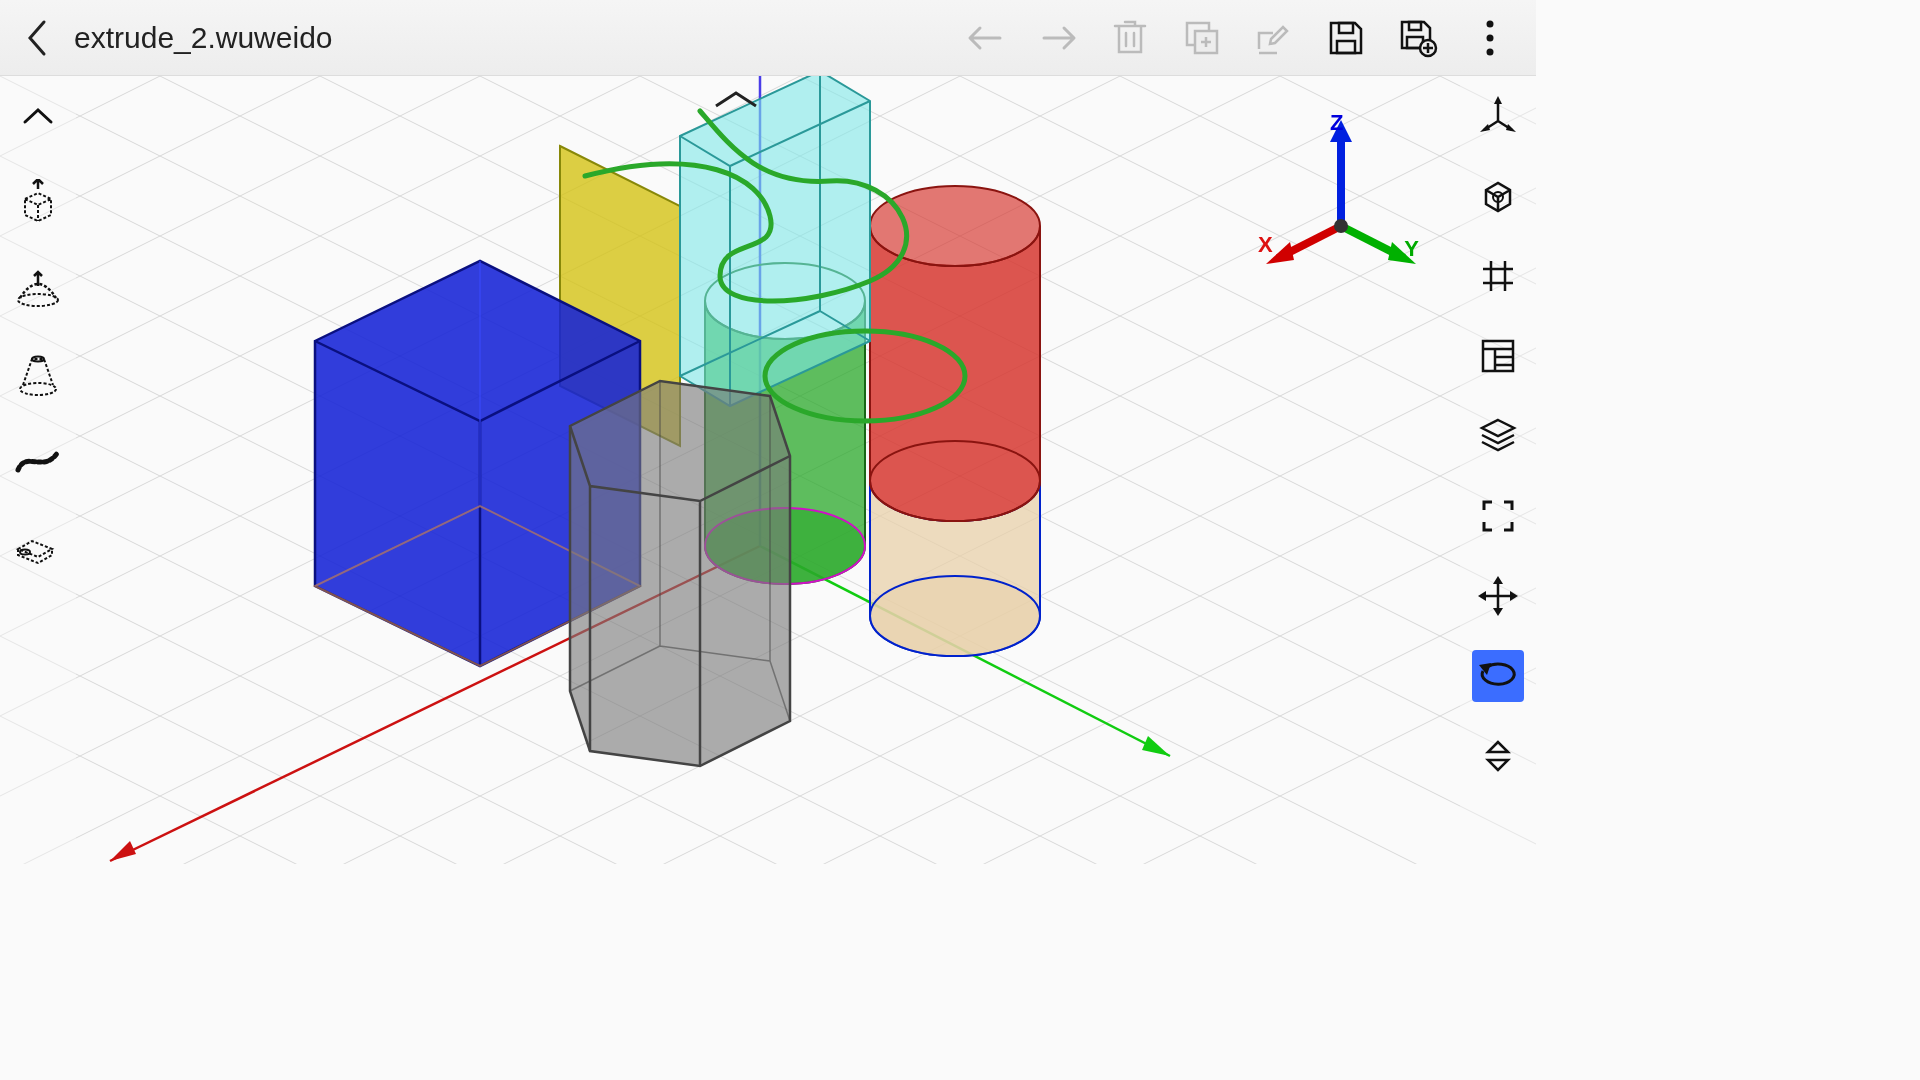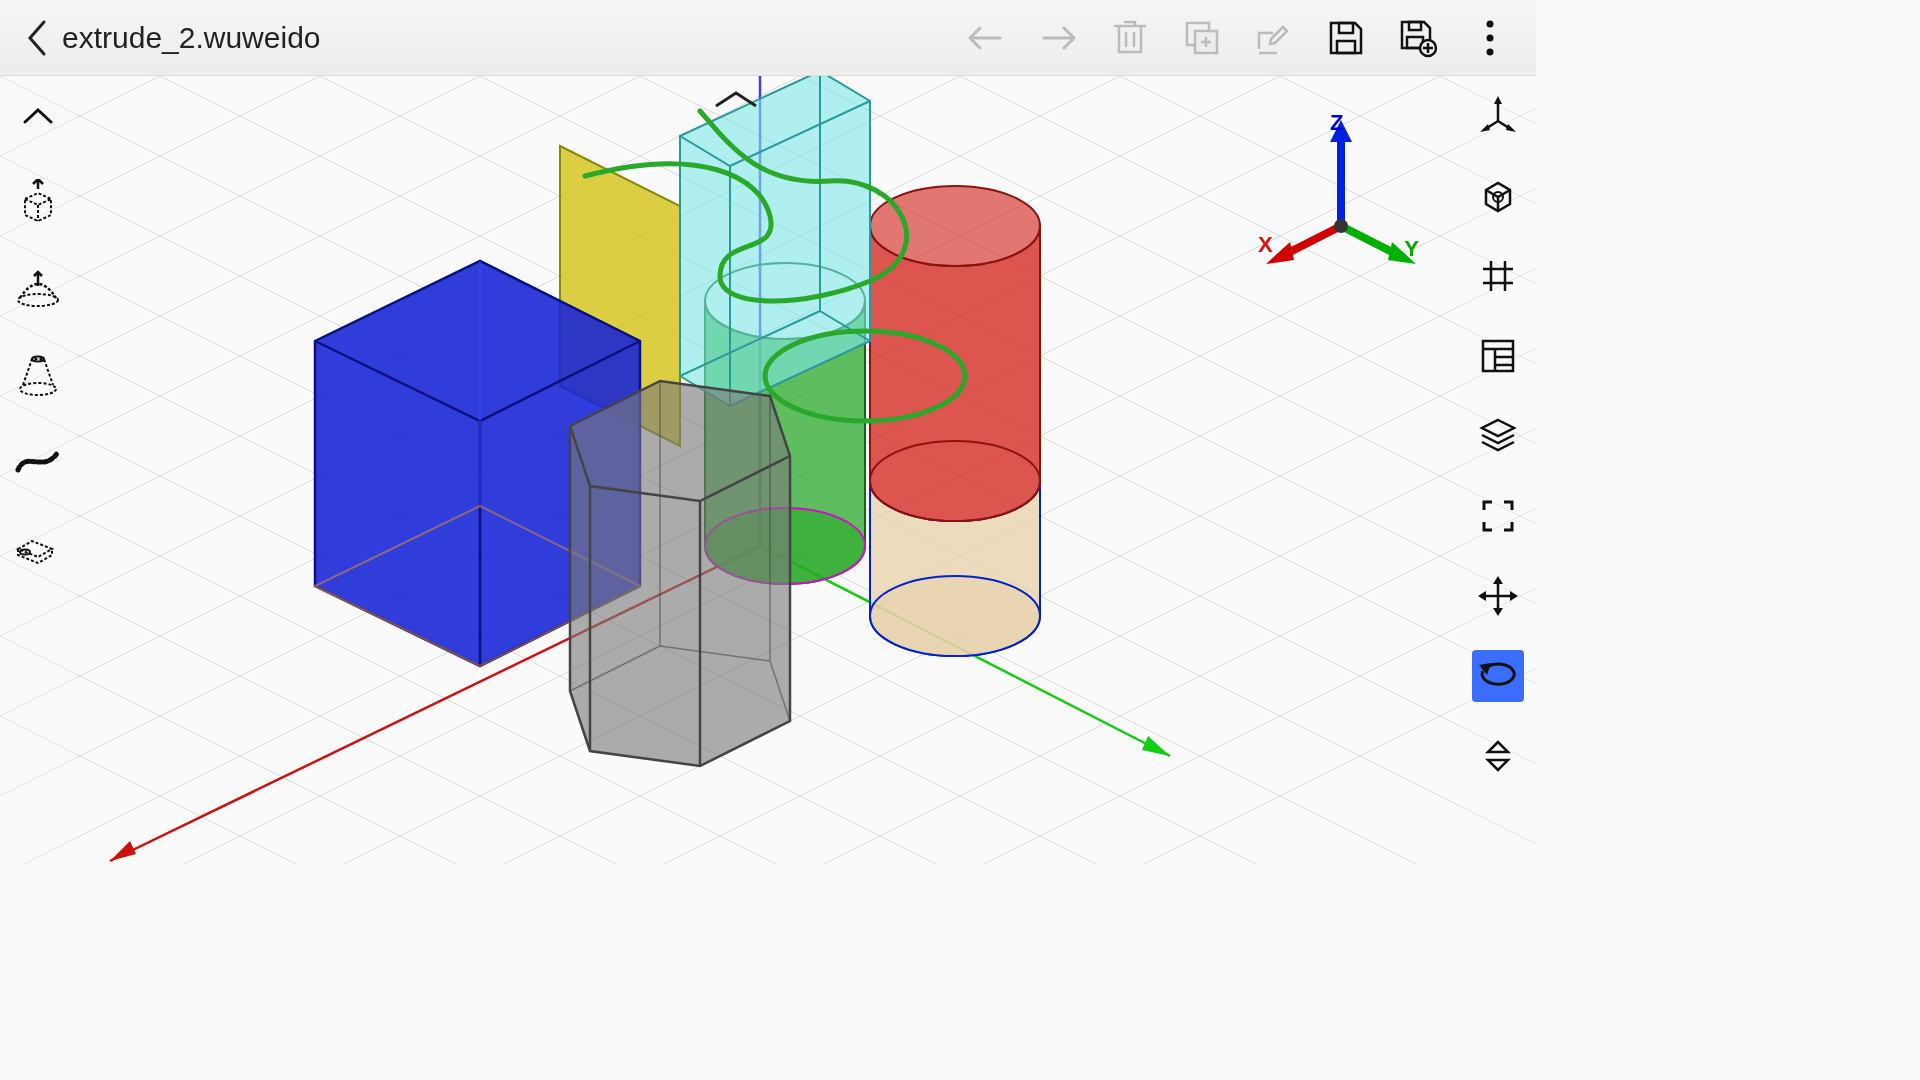--- a/index.html
+++ b/index.html
@@ -27,21 +27,21 @@
   width: 50px;
   height: 50px;
   display: flex;
   align-items: center;
   justify-content: center;
   cursor: pointer;
 }
 .title {
   font-size: 30px;
   color: #222;
-  margin-left: 0;
+  margin-left: 12px;
   flex: 1;
 }
 .header-actions {
   display: flex;
   gap: 28px;
   padding-right: 12px;
 }
 .header-icon {
   width: 44px;
   height: 44px;

